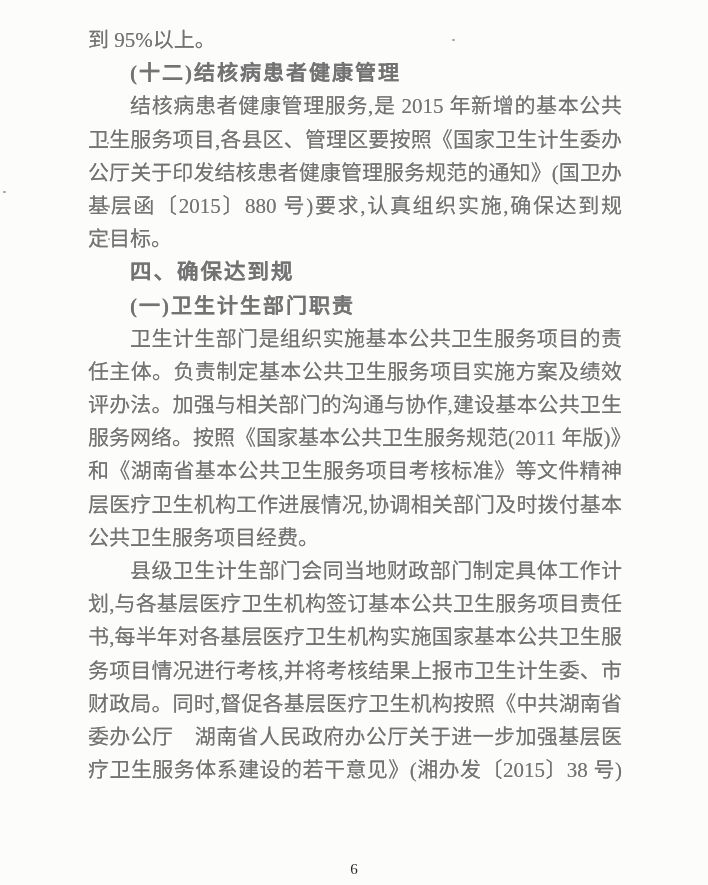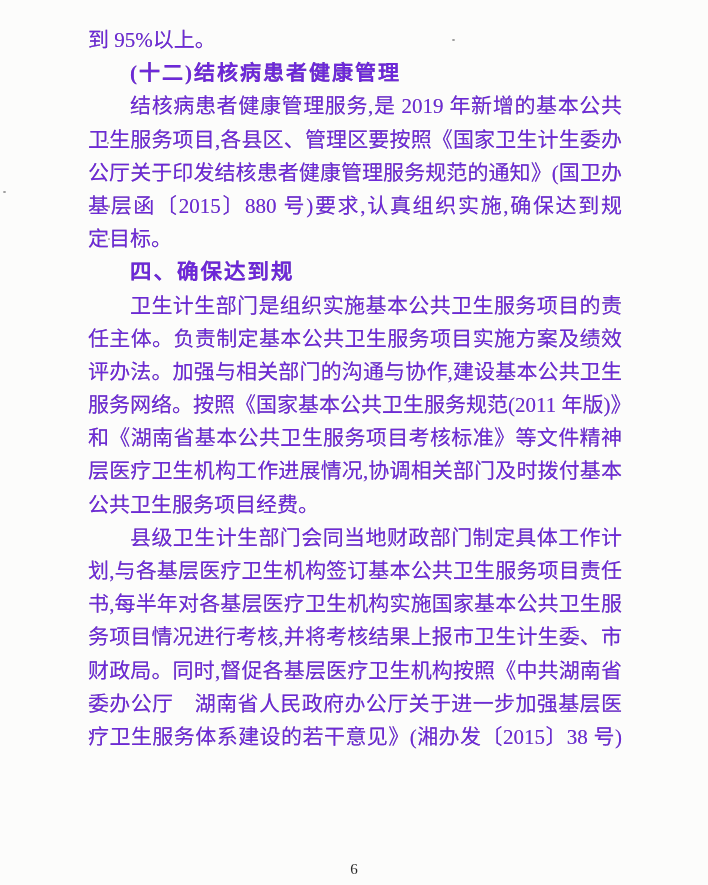--- a/index.html
+++ b/index.html
@@ -14,21 +14,21 @@
     font-family:"Liberation Serif","DejaVu Serif",serif;
   }
   .content{
     position:absolute;
     left:88px;top:24px;width:534px;
   }
   .line{
     font-size:21px;
     line-height:33.2px;
     height:33.2px;
-    color:#6d28d9;
+    color:#737373;
     text-align:left;
     white-space:nowrap;
     text-shadow:0 0 .5px rgba(40,40,40,.45);
     overflow:visible;
   }
   .line.fill{
     white-space:normal;
     text-align:justify;
     text-align-last:justify;
     overflow:hidden;
@@ -55,26 +55,27 @@
     border-radius:50%;
   }
 </style>
 </head>
 <body>
 
 <div class="page">
   <div class="content">
       <div class="line">到 95%以上。</div>
       <div class="line heading-kai indent">(十二)结核病患者健康管理</div>
-      <div class="line indent fill">结核病患者健康管理服务,是 2019 年新增的基本公共</div>
+      <div class="line indent fill">结核病患者健康管理服务,是 2015 年新增的基本公共</div>
       <div class="line fill">卫生服务项目,各县区、管理区要按照《国家卫生计生委办</div>
       <div class="line fill">公厅关于印发结核患者健康管理服务规范的通知》(国卫办</div>
       <div class="line fill">基层函〔2015〕880 号)要求,认真组织实施,确保达到规</div>
       <div class="line">定目标。</div>
       <div class="line heading-hei indent">四、确保达到规</div>
+      <div class="line heading-kai indent">(一)卫生计生部门职责</div>
       <div class="line indent fill">卫生计生部门是组织实施基本公共卫生服务项目的责</div>
       <div class="line fill">任主体。负责制定基本公共卫生服务项目实施方案及绩效考</div>
       <div class="line fill">评办法。加强与相关部门的沟通与协作,建设基本公共卫生</div>
       <div class="line fill">服务网络。按照《国家基本公共卫生服务规范(2011 年版)》</div>
       <div class="line fill">和《湖南省基本公共卫生服务项目考核标准》等文件精神组</div>
       <div class="line fill">层医疗卫生机构工作进展情况,协调相关部门及时拨付基本</div>
       <div class="line">公共卫生服务项目经费。</div>
       <div class="line indent fill">县级卫生计生部门会同当地财政部门制定具体工作计</div>
       <div class="line fill">划,与各基层医疗卫生机构签订基本公共卫生服务项目责任</div>
       <div class="line fill">书,每半年对各基层医疗卫生机构实施国家基本公共卫生服</div>

